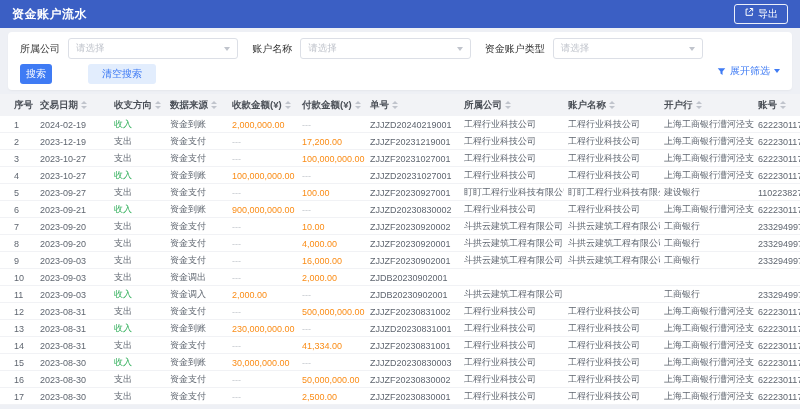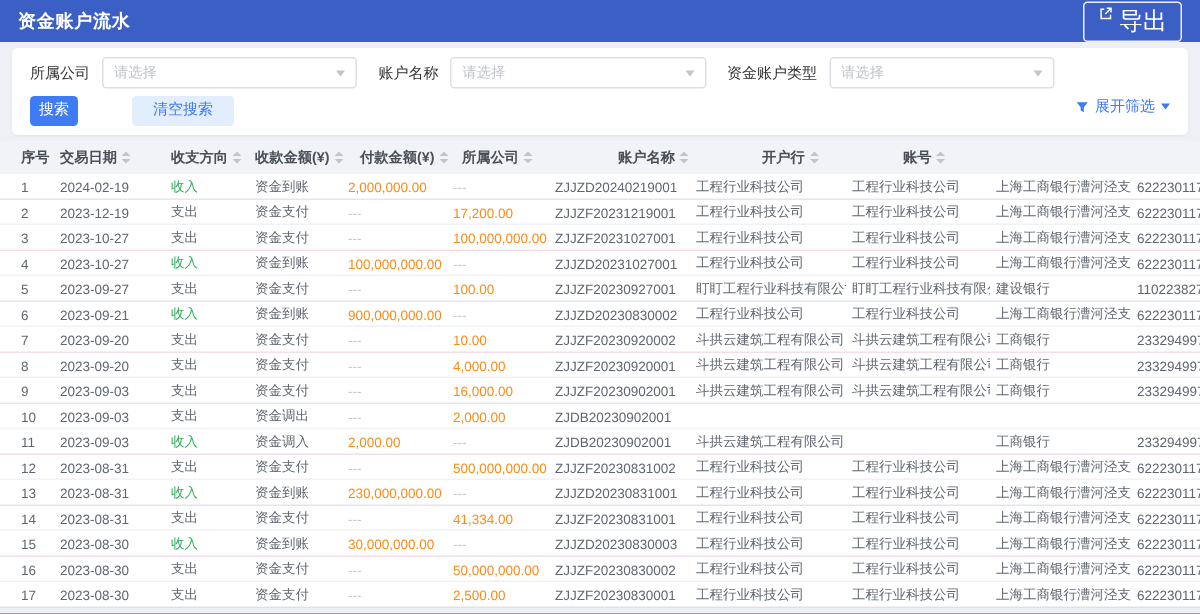--- a/index.html
+++ b/index.html
@@ -4,21 +4,21 @@
 <style>
   * { margin:0; padding:0; box-sizing:border-box; }
   html,body { width:800px; height:409px; overflow:hidden; }
   body { background:#eef0f5; font-family:"Liberation Sans", sans-serif; }
 
   
   .topbar { height:28px; background:var(--banner,#3b5fc4); display:flex; align-items:center;
             justify-content:space-between; padding:0 12px; }
   .page-title { color:#fff; font-size:12px; font-weight:bold; letter-spacing:.5px; }
   .export-btn { display:flex; align-items:flex-start; gap:4px; background:transparent; color:#fff;
-                border:1px solid rgba(255,255,255,.9); border-radius:3px; font-size:16px;
+                border:1px solid rgba(255,255,255,.9); border-radius:3px; font-size:10px;
                 padding:2px 9px; cursor:pointer; font-family:inherit; }
 
   
   .filter-card { background:#fff; margin:4px 8px 0; border-radius:4px; padding:6px 12px;
                  box-shadow:0 1px 2px rgba(0,0,0,.04); }
   .filter-row { display:flex; align-items:center; gap:14px; height:21px; }
   .f-group { display:flex; align-items:center; gap:8px; flex:1; min-width:0; }
   .f-label { font-size:10px; color:#333; white-space:nowrap; }
   .select { flex:1; max-width:175px; height:21px; border:1px solid #dcdfe6; border-radius:3px;
             background:#fff; display:flex; align-items:center; justify-content:space-between;
@@ -127,29 +127,43 @@
           <i class="dn"></i>
         </span>
       </div>
       <div class="th" style="width: 56px;">
         <span>收支方向</span>
         <span class="sorter">
           <i class="up"></i>
           <i class="dn"></i>
         </span>
       </div>
+      <div class="th" style="width: 62px;">
+        <span>数据来源</span>
+        <span class="sorter">
+          <i class="up"></i>
+          <i class="dn"></i>
+        </span>
+      </div>
       <div class="th" style="width: 70px;">
         <span>收款金额(¥)</span>
         <span class="sorter">
           <i class="up"></i>
           <i class="dn"></i>
         </span>
       </div>
       <div class="th" style="width: 68px;">
         <span>付款金额(¥)</span>
+        <span class="sorter">
+          <i class="up"></i>
+          <i class="dn"></i>
+        </span>
+      </div>
+      <div class="th" style="width: 94px;">
+        <span>单号</span>
         <span class="sorter">
           <i class="up"></i>
           <i class="dn"></i>
         </span>
       </div>
       <div class="th" style="width: 104px;">
         <span>所属公司</span>
         <span class="sorter">
           <i class="up"></i>
           <i class="dn"></i>

